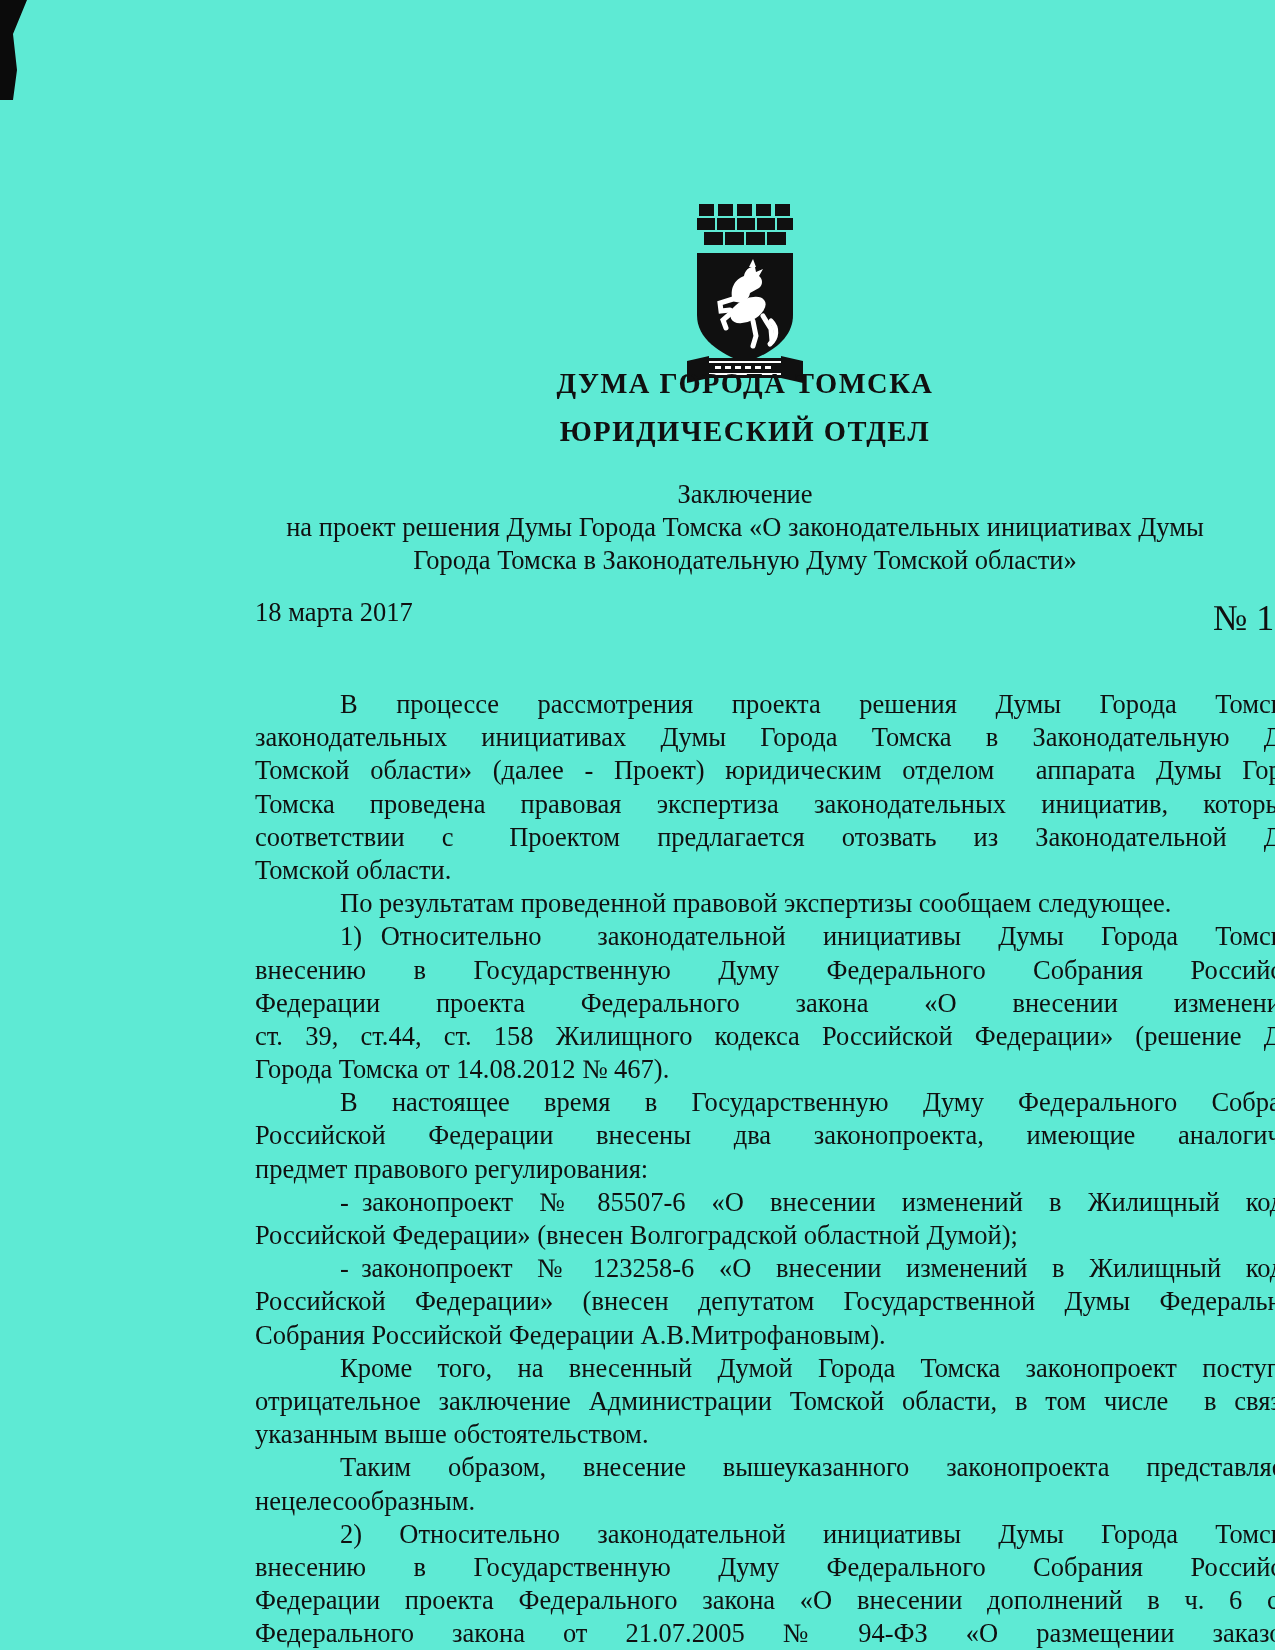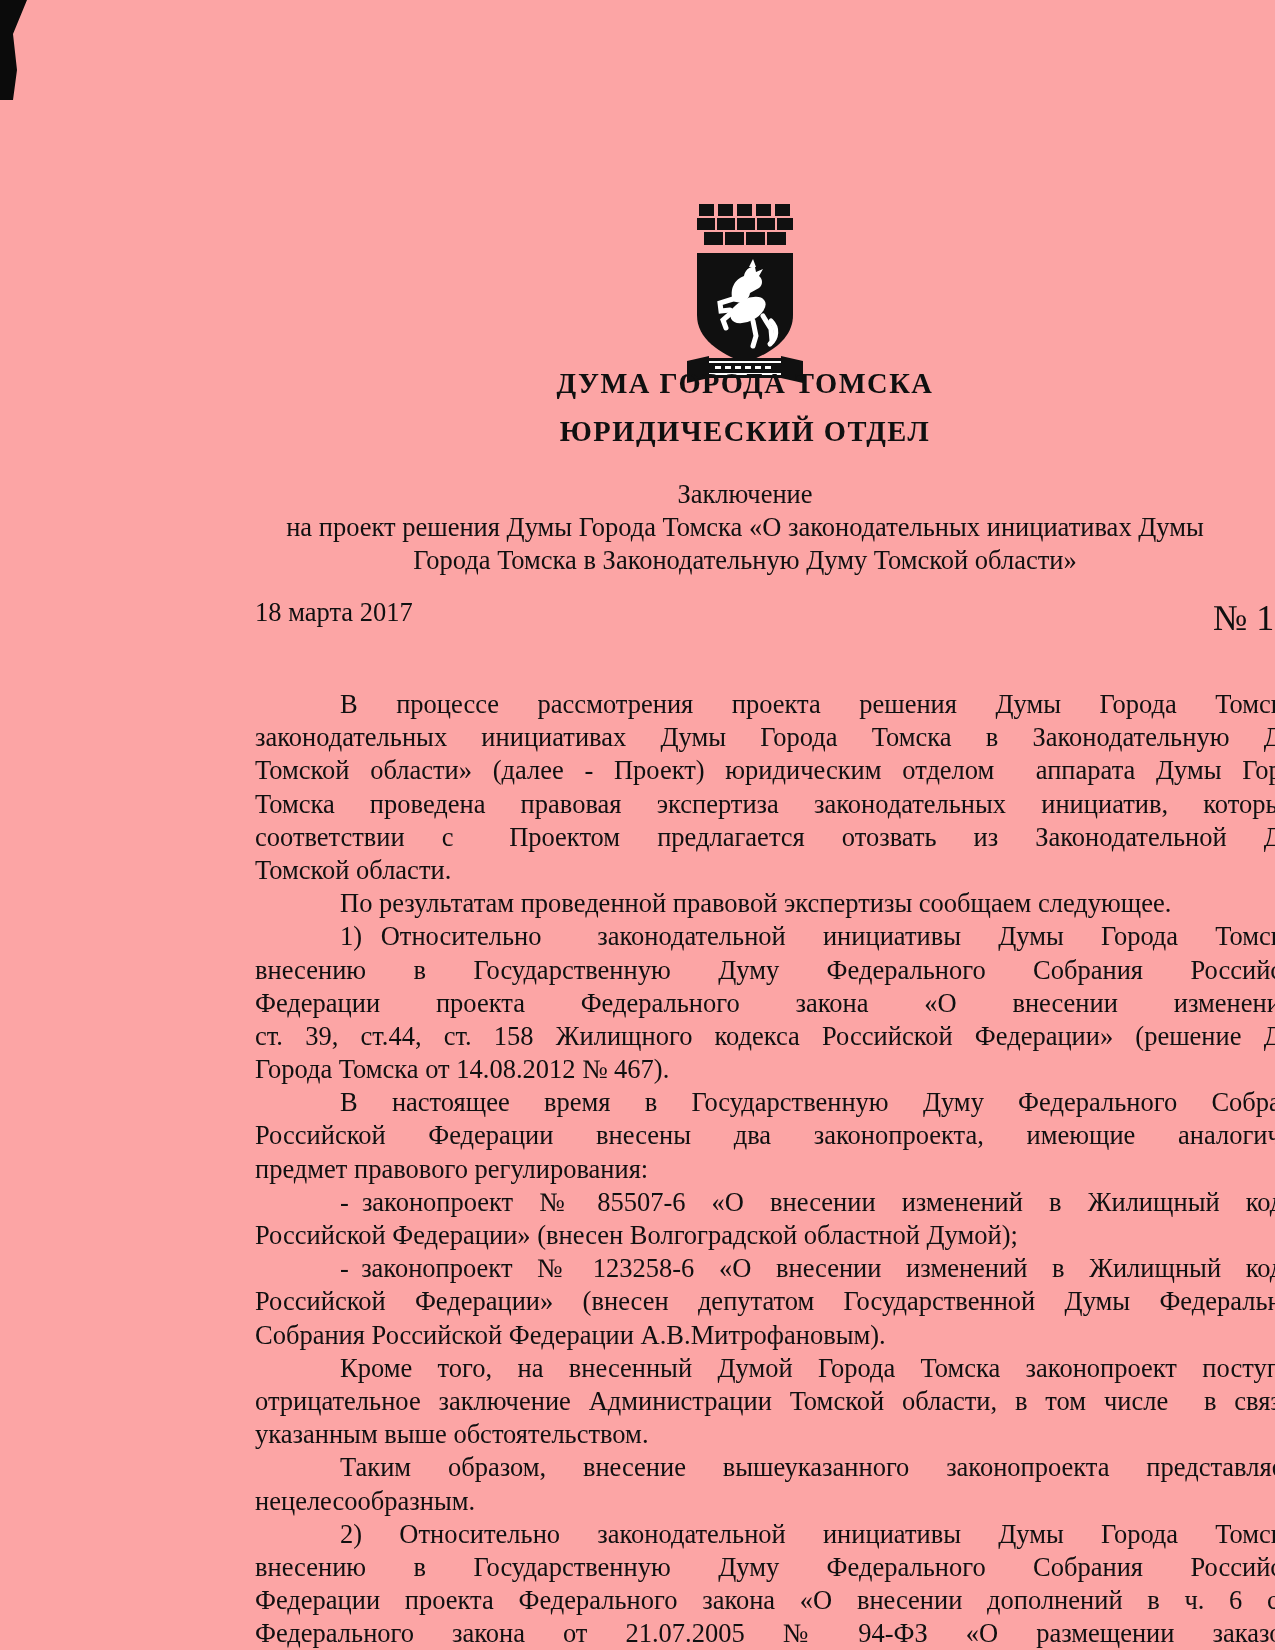--- a/index.html
+++ b/index.html
@@ -4,21 +4,21 @@
 <style>
   html,body{margin:0;padding:0;}
   body{
     width:1275px;height:1650px;
     background:#ffffff;
     overflow:hidden;
     position:relative;
     font-family:"Liberation Serif", serif;
     color:#101010;
   }
-  .page{position:absolute;inset:0;background:#fca5a5;}
+  .page{position:absolute;inset:0;background:#5eead4;}
   
   .corner-artifact{
     position:absolute;left:0;top:0;width:30px;height:100px;background:#0b0b0b;
     clip-path:polygon(0 0,27px 0,13px 34px,17px 70px,13px 100px,0 100px);
   }
   
   .center-col{position:absolute;left:165px;width:1160px;text-align:center;}
   .emblem{position:absolute;left:683px;top:203px;width:124px;height:186px;}
   .org1{top:368px;font-size:28.5px;font-weight:700;letter-spacing:1.5px;}
   .org2{top:416px;font-size:28.5px;font-weight:700;letter-spacing:1.5px;}

